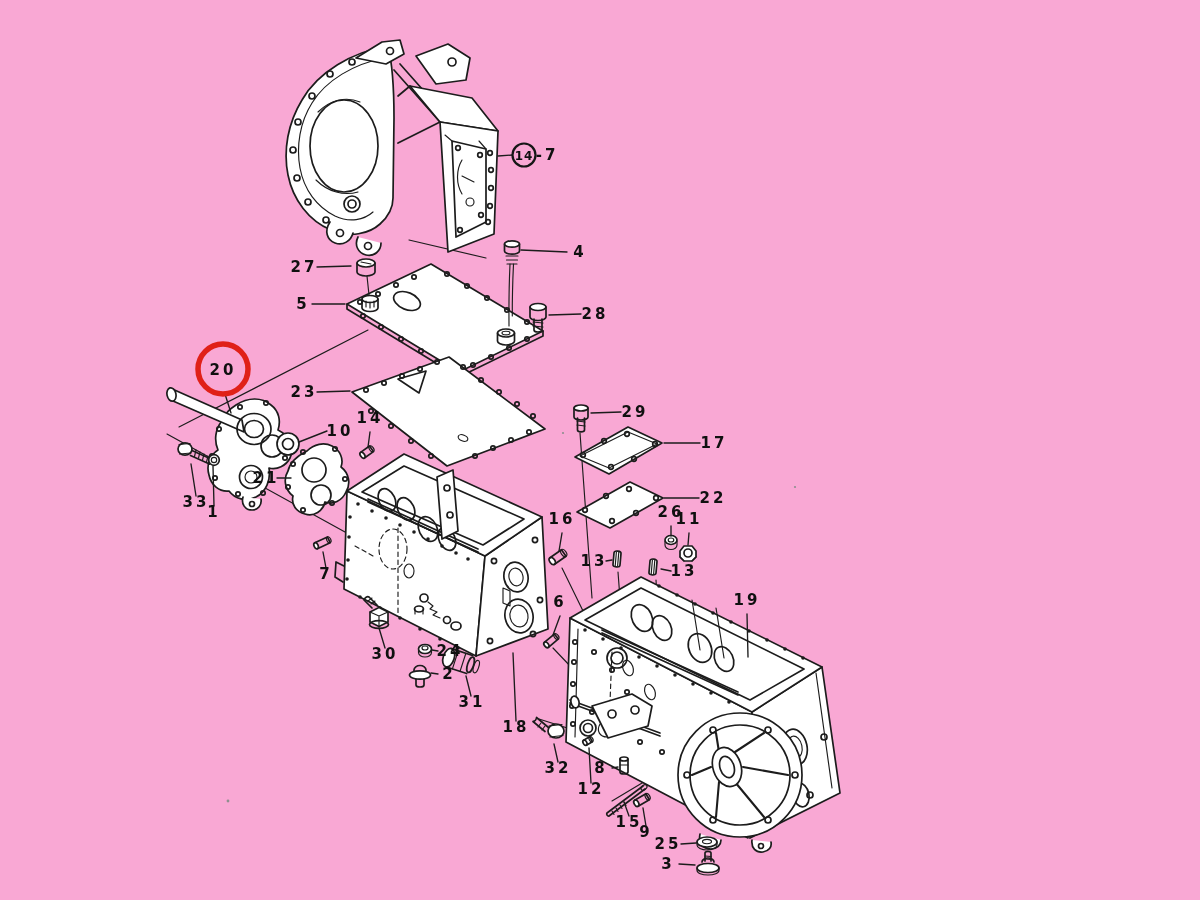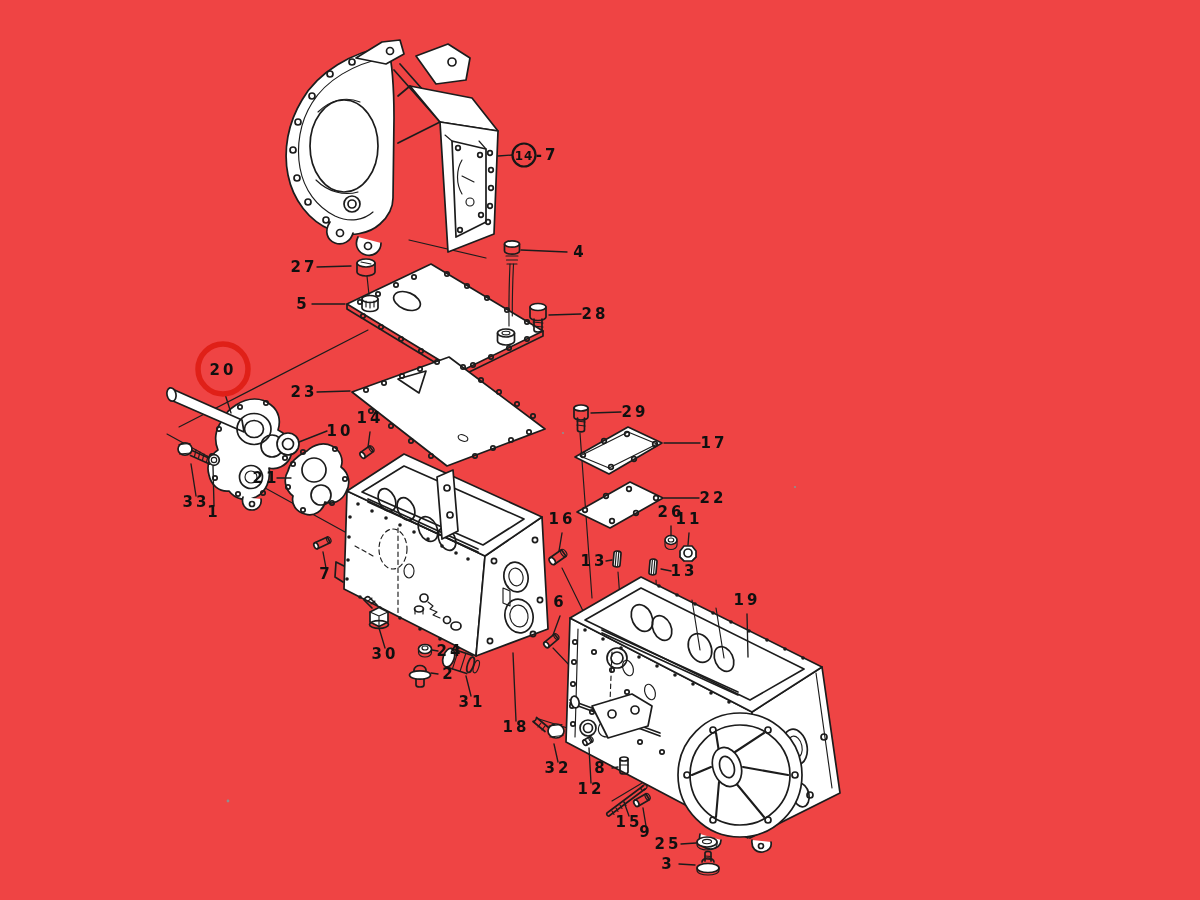--- a/index.html
+++ b/index.html
@@ -1,17 +1,17 @@
 <!DOCTYPE html>
 <html><head>
 <meta charset="utf-8">
 <title>Diagram</title>
 <style>
   html,body{margin:0;padding:0;background:#ffffff;}
-  .stage{position:relative;width:1200px;height:900px;background:#ef4444;overflow:hidden;}
+  .stage{position:relative;width:1200px;height:900px;background:#f9a8d4;overflow:hidden;}
   svg{position:absolute;left:0;top:0;}
   .ln{fill:none;stroke:#1c1c1c;stroke-width:1.7;stroke-linejoin:round;stroke-linecap:round;}
   .lnw{fill:#ffffff;stroke:#1c1c1c;stroke-width:1.7;stroke-linejoin:round;stroke-linecap:round;}
   .thin{stroke-width:1.15;}
   .th2{stroke-width:2.1;}
   .dash{stroke-dasharray:4.5 3.5;}
   .dot{fill:#1c1c1c;stroke:none;}
   .speck{fill:#8f8f8f;stroke:none;}
   .leader{fill:none;stroke:#1c1c1c;stroke-width:1.35;stroke-linecap:round;}
   .callout-label{font-family:"DejaVu Sans",sans-serif;font-weight:700;font-size:15px;letter-spacing:3px;fill:#101010;text-anchor:middle;}

